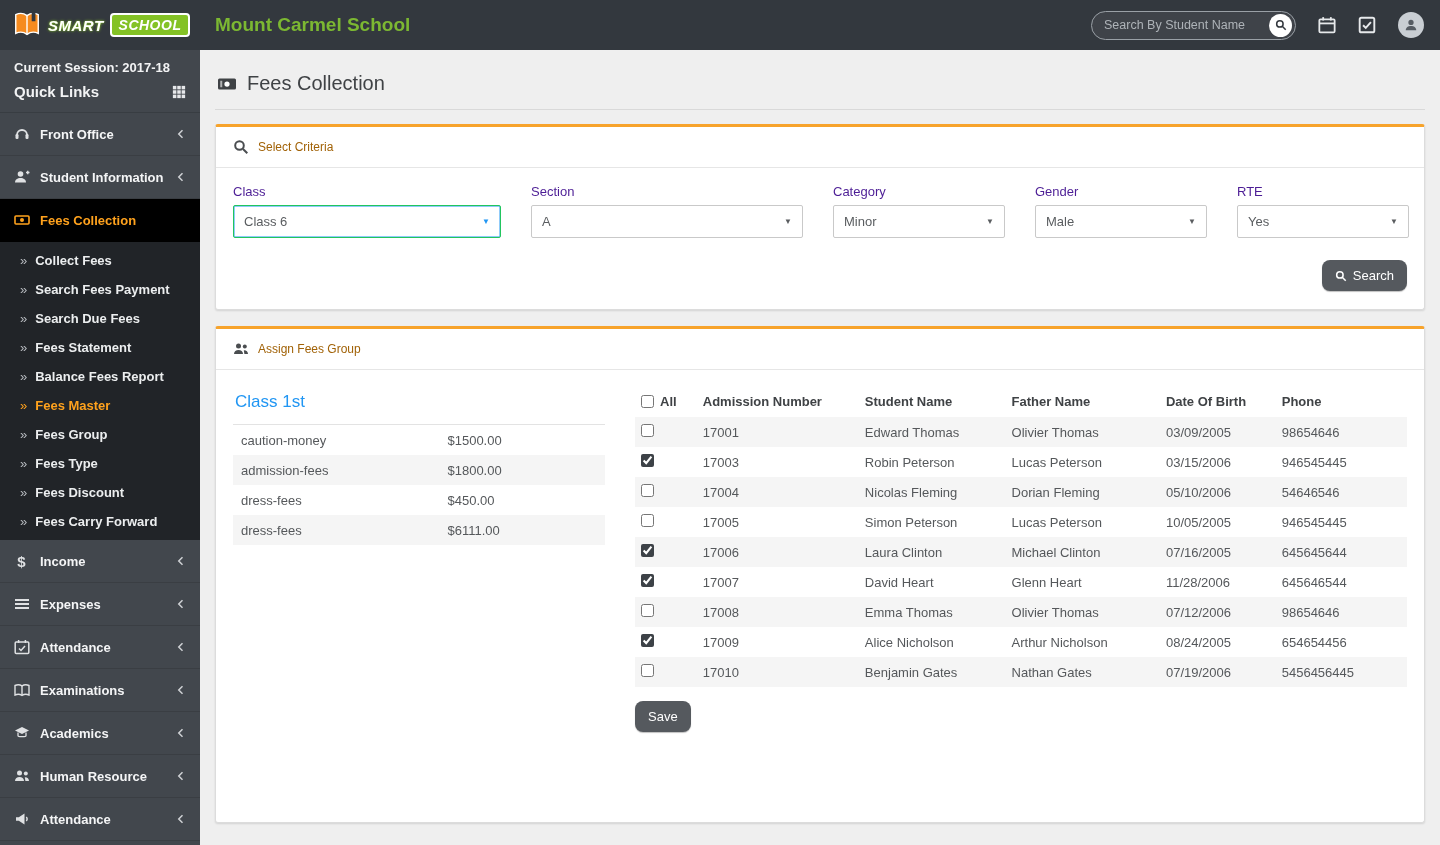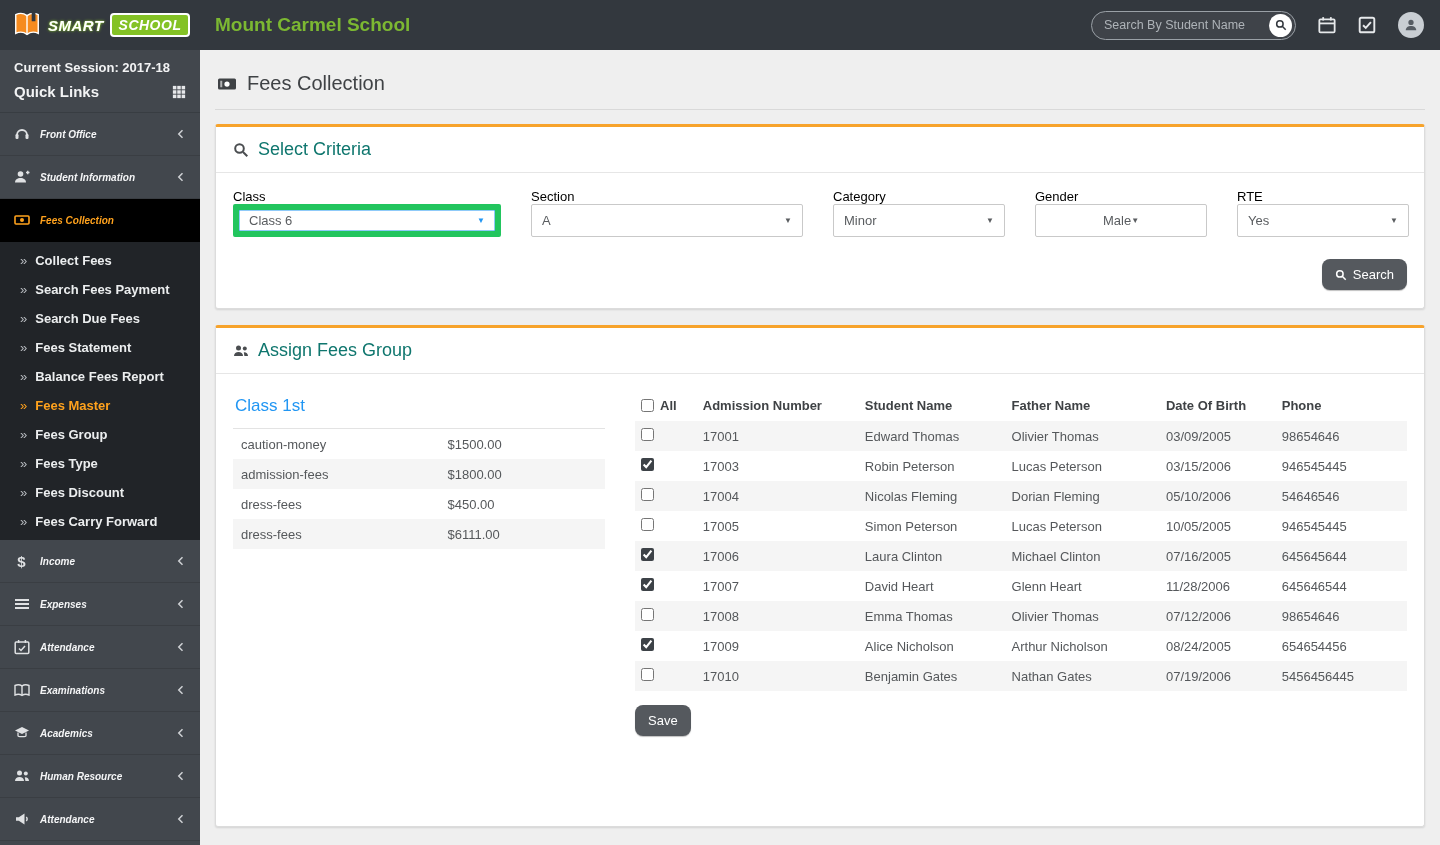--- a/index.html
+++ b/index.html
@@ -32,21 +32,21 @@
   .sidebar { width:200px; background:#42474d; color:#fff; flex:0 0 auto; overflow:hidden; }
   .main { flex:1; overflow:hidden; padding:14px 15px 0 15px; }
 
   
   .session-block { padding:10px 14px 12px 14px; border-bottom:1px solid #383d42; }
   .session-line { font-size:13px; font-weight:bold; color:#f2f3f4; margin-bottom:8px; }
   .quicklinks-line { display:flex; align-items:center; justify-content:space-between; cursor:pointer; }
   .quicklinks-label { font-size:15px; font-weight:bold; color:#f2f3f4; }
   .nav-item { height:43px; display:flex; align-items:center; padding:0 13px; gap:10px; cursor:pointer;
     border-bottom:1px solid rgba(0,0,0,0.12); }
-  .nav-item .lbl { font-size:10px; font-weight:bold; color:#f4f5f6; flex:1;font-style:italic; }
+  .nav-item .lbl { font-size:13px; font-weight:bold; color:#f4f5f6; flex:1; }
   .nav-item .ic { color:#dfe1e3; display:flex; width:17px; justify-content:center; }
   .nav-item .chev { color:#cfd2d5; display:flex; }
   .nav-item.active { background:#000; }
   .nav-item.active .lbl, .nav-item.active .ic { color:#ffa21d; }
   .submenu { background:#212428; padding:4px 0; }
   .sub-item { height:29px; display:flex; align-items:center; padding-left:20px; gap:8px; cursor:pointer; }
   .sub-item .arrows { color:#b8bcc0; font-size:13px; }
   .sub-item .lbl { font-size:13px; color:#eceeef; font-weight:bold; }
   .sub-item.active .lbl, .sub-item.active .arrows { color:#ffa21d; }
 
@@ -54,33 +54,33 @@
   .page-title-row { display:flex; align-items:center; gap:10px; padding:8px 2px 14px 2px;
     border-bottom:1px solid #d9d9d9; margin-bottom:14px; }
   .page-title-row .ttl { font-size:20px; color:#3f4245; }
   .page-title-row .ic { color:#3f4245; display:flex; }
 
   
   .card { background:#fff; border:1px solid #dcdcdc; border-top:3px solid #f7a32b; border-radius:3px;
     box-shadow:0 1px 2px rgba(0,0,0,0.12); margin-bottom:16px; }
   .card-header { display:flex; align-items:center; gap:9px; padding:12px 17px; border-bottom:1px solid #e6e6e6; }
   .card-header .ic { color:#4a4d50; display:flex; }
-  .card-header .ttl { font-size:18px; color:#0f766e; }
+  .card-header .ttl { font-size:12px; color:#a16207; }
   .card-body { padding:16px 17px 18px 17px; }
 
   
   .criteria-row { display:flex; gap:30px; }
   .field { display:flex; flex-direction:column; }
-  .field .flabel { font-size:13px; color:#000000; }
+  .field .flabel { font-size:13px; color:#4c1d95; margin-bottom:6px; }
   .fake-select { height:33px; border:1px solid #c9c9c9; border-radius:2px; background:#fff;
     display:flex; align-items:center; padding:0 10px; font-size:13px; color:#5a5d60;
     justify-content:space-between; cursor:pointer; }
   .fake-select .caret { font-size:8px; color:#5a5d60; }
-  .fake-select.focus { border:6px solid #22c55e; box-shadow:0 0 0 0.5px #2196f3 inset; }
-  .w-class{width:268px;} .w-section{width:272px;} .w-cat{width:172px;} .w-gender{width:172px;justify-content:center;} .w-rte{width:172px;}
+  .fake-select.focus { border:1px solid #22c55e; box-shadow:0 0 0 0.5px #2196f3 inset; }
+  .w-class{width:268px;} .w-section{width:272px;} .w-cat{width:172px;} .w-gender{width:172px;} .w-rte{width:172px;}
   .btn-row { display:flex; justify-content:flex-end; margin-top:22px; }
   .btn-dark { background:#55595e; color:#fff; font-size:13px; border:none; border-radius:8px;
     padding:8px 13px; display:inline-flex; align-items:center; gap:6px; cursor:pointer;
     box-shadow:0 1px 1px rgba(0,0,0,0.25); }
 
   
   .assign-body { display:flex; gap:30px; padding:16px 17px 90px 17px; }
   .fees-panel { width:372px; flex:0 0 auto; }
   .class-heading { color:#2196f3; font-size:17px; padding:6px 2px 12px 2px; border-bottom:1px solid #e3e3e3; }
   .fee-row { display:flex; align-items:center; height:30px; font-size:13px; color:#55585b; padding:0 8px; }

